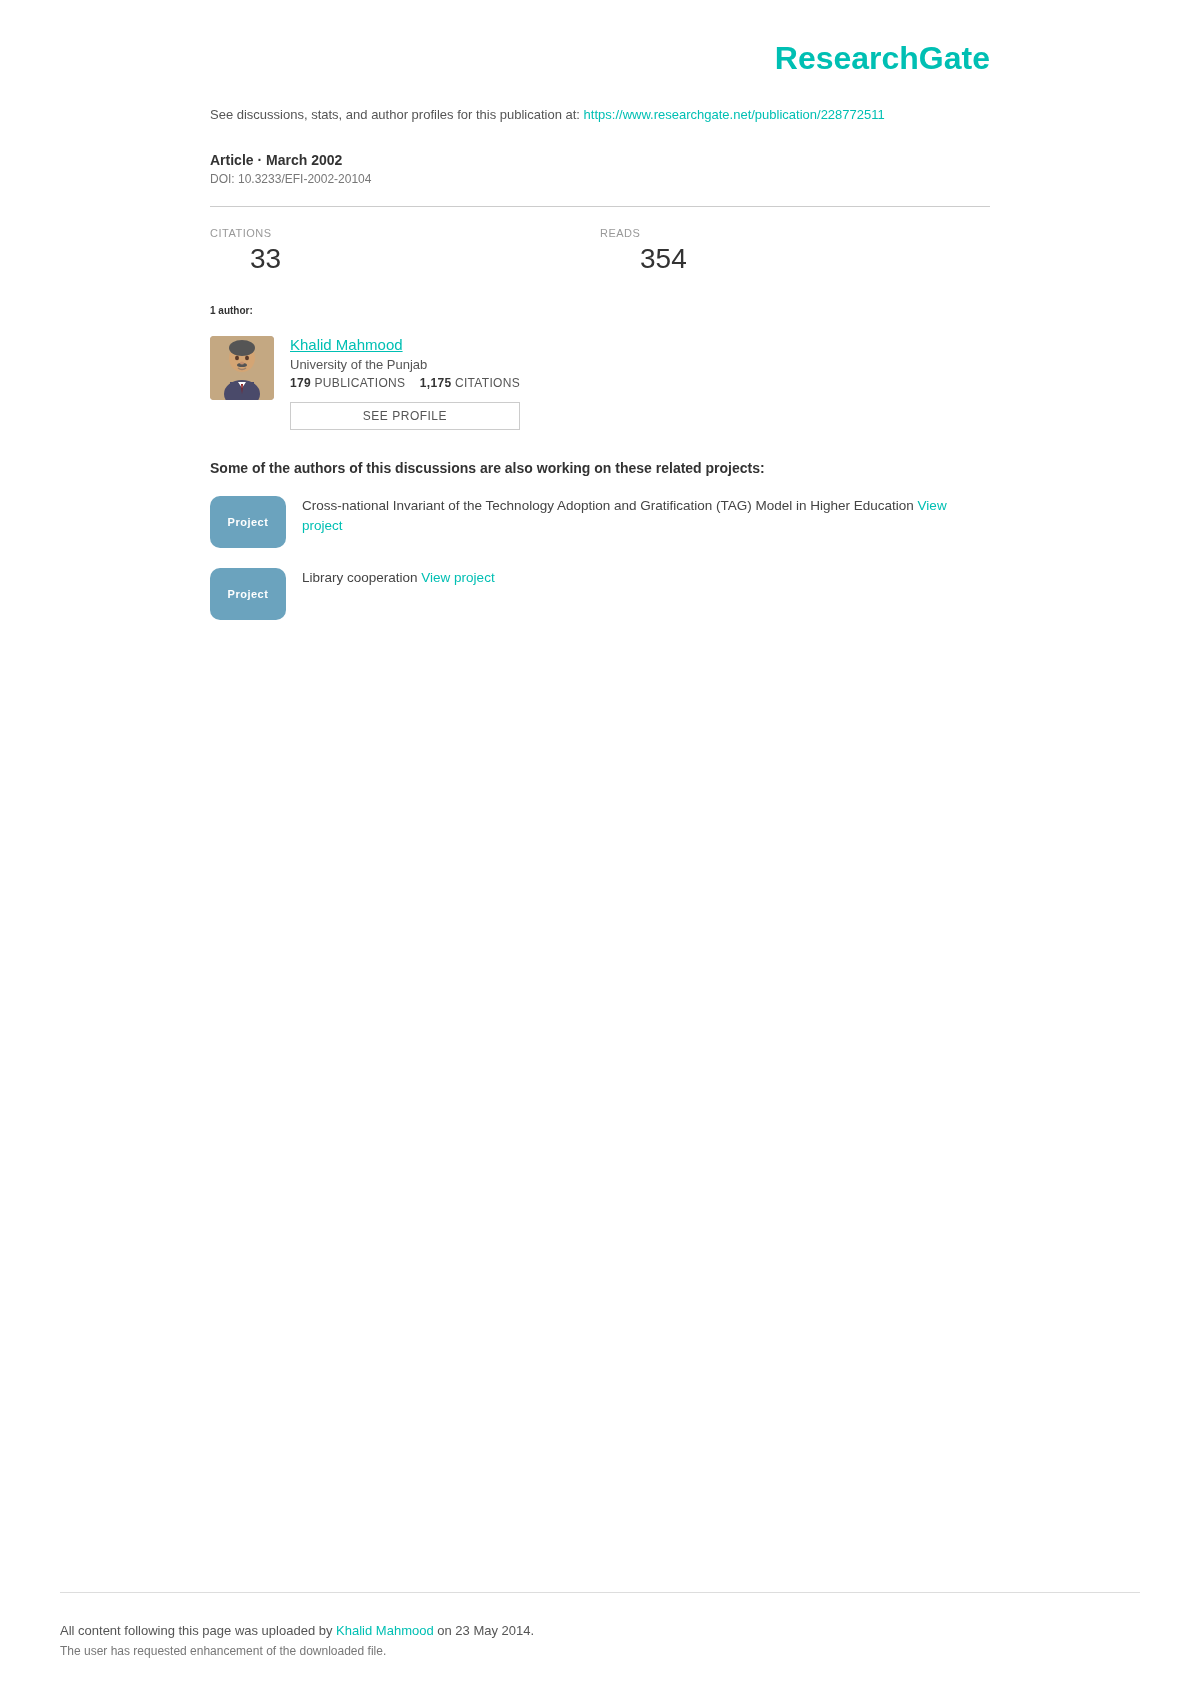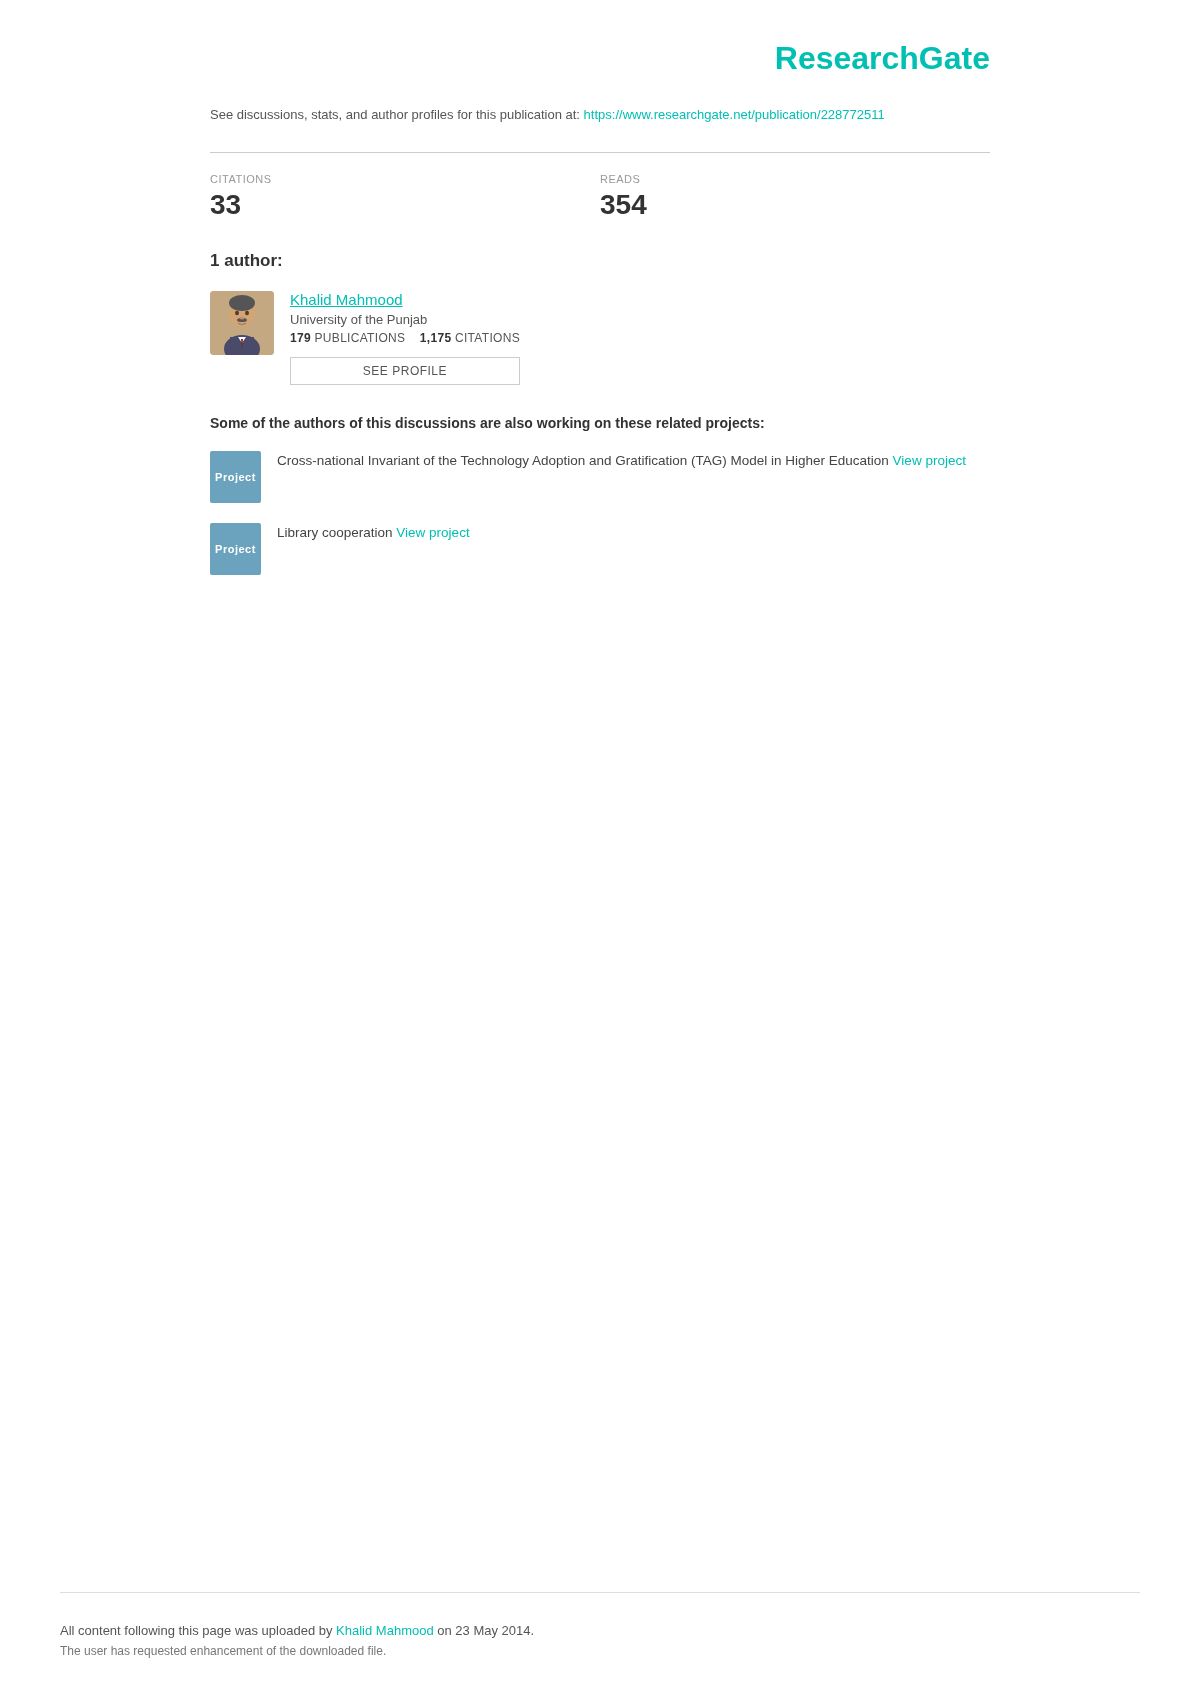--- a/index.html
+++ b/index.html
@@ -101,28 +101,29 @@
       font-size: 11px;
       color: #999;
       font-family: Arial, sans-serif;
       letter-spacing: 0.5px;
       text-transform: uppercase;
       margin-bottom: 4px;
     }
 
     .stat-value {
       font-size: 28px;
-      font-weight: 700;
-      color: #333;
-      font-family: Arial, sans-serif;
+      font-weight: 400;
+      color: #333;
+      font-family: Arial, sans-serif;
+      margin-left: 40px;
     }
 
     
     .authors-heading {
-      font-size: 17px;
+      font-size: 10px;
       font-weight: bold;
       color: #333;
       font-family: Arial, sans-serif;
       margin-bottom: 20px;
     }
 
     .author-card {
       display: flex;
       align-items: flex-start;
       gap: 16px;
@@ -199,28 +200,28 @@
     }
 
     .project-card {
       display: flex;
       align-items: flex-start;
       gap: 16px;
       margin-bottom: 20px;
     }
 
     .project-icon {
-      width: 51px;
+      width: 76px;
       height: 52px;
       background: #6ba3be;
       display: flex;
       align-items: center;
       justify-content: center;
       flex-shrink: 0;
-      border-radius: 2px;
+      border-radius: 10px;
     }
 
     .project-icon-label {
       font-size: 11px;
       color: #fff;
       font-family: Arial, sans-serif;
       font-weight: bold;
       letter-spacing: 0.5px;
     }
 
@@ -273,20 +274,28 @@
   <div class="header">
     <span class="logo">ResearchGate</span>
   </div>
 
   <div class="top-link">
     <span>See discussions, stats, and author profiles for this publication at:</span>
     <a href="#">https://www.researchgate.net/publication/228772511</a>
   </div>
 
 
+  <div class="article-meta">
+    <div class="article-type">
+      <span>Article</span>
+      <span> · </span>
+      <span>March 2002</span>
+    </div>
+    <div class="article-doi">DOI: 10.3233/EFI-2002-20104</div>
+  </div>
 
   <hr class="divider">
 
   <div class="stats-row">
     <div class="stat-col">
       <div class="stat-label">CITATIONS</div>
       <div class="stat-value">33</div>
     </div>
     <div class="stat-col">
       <div class="stat-label">READS</div>

